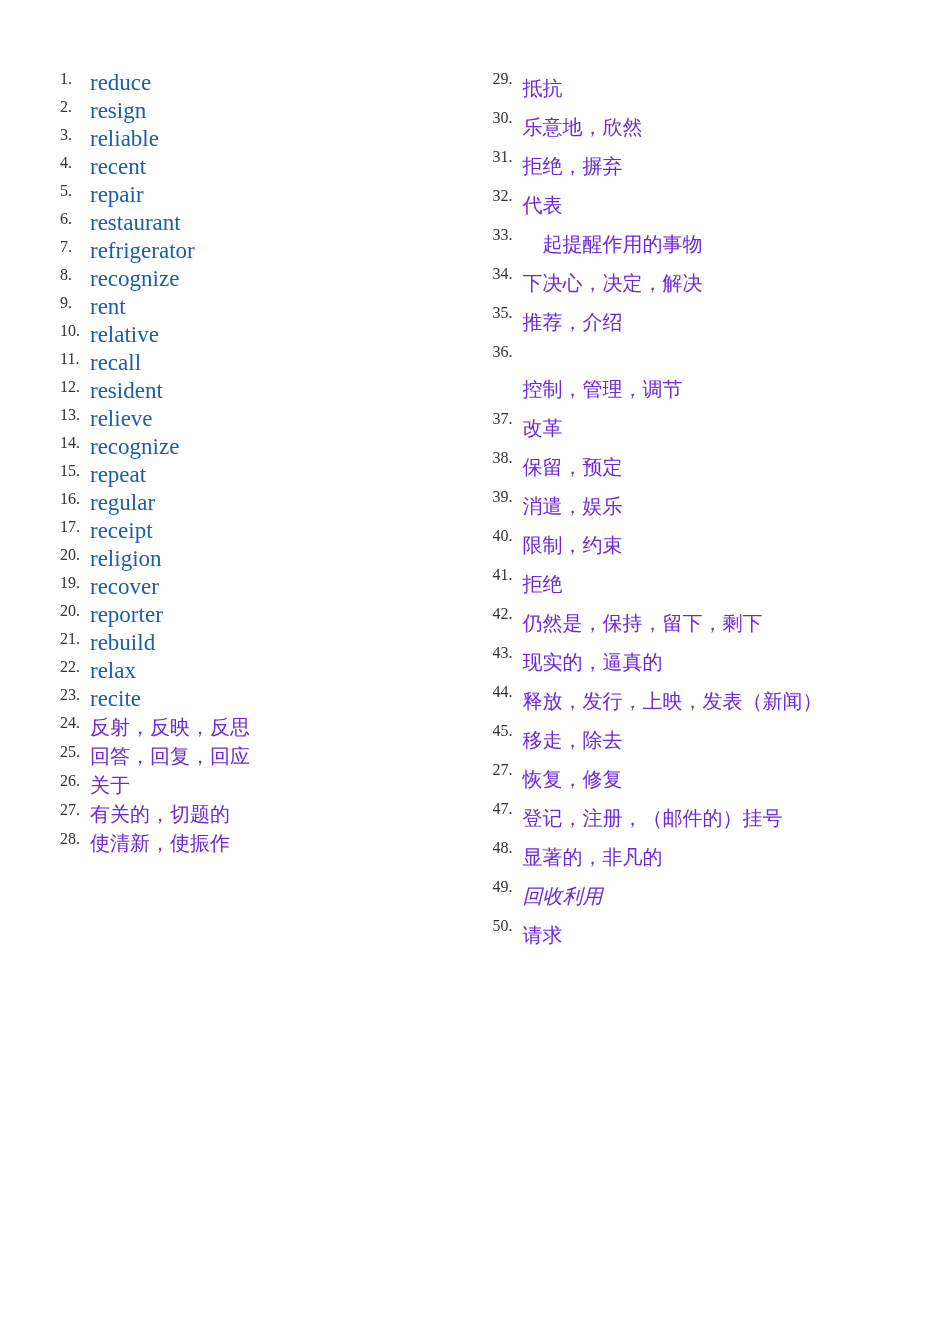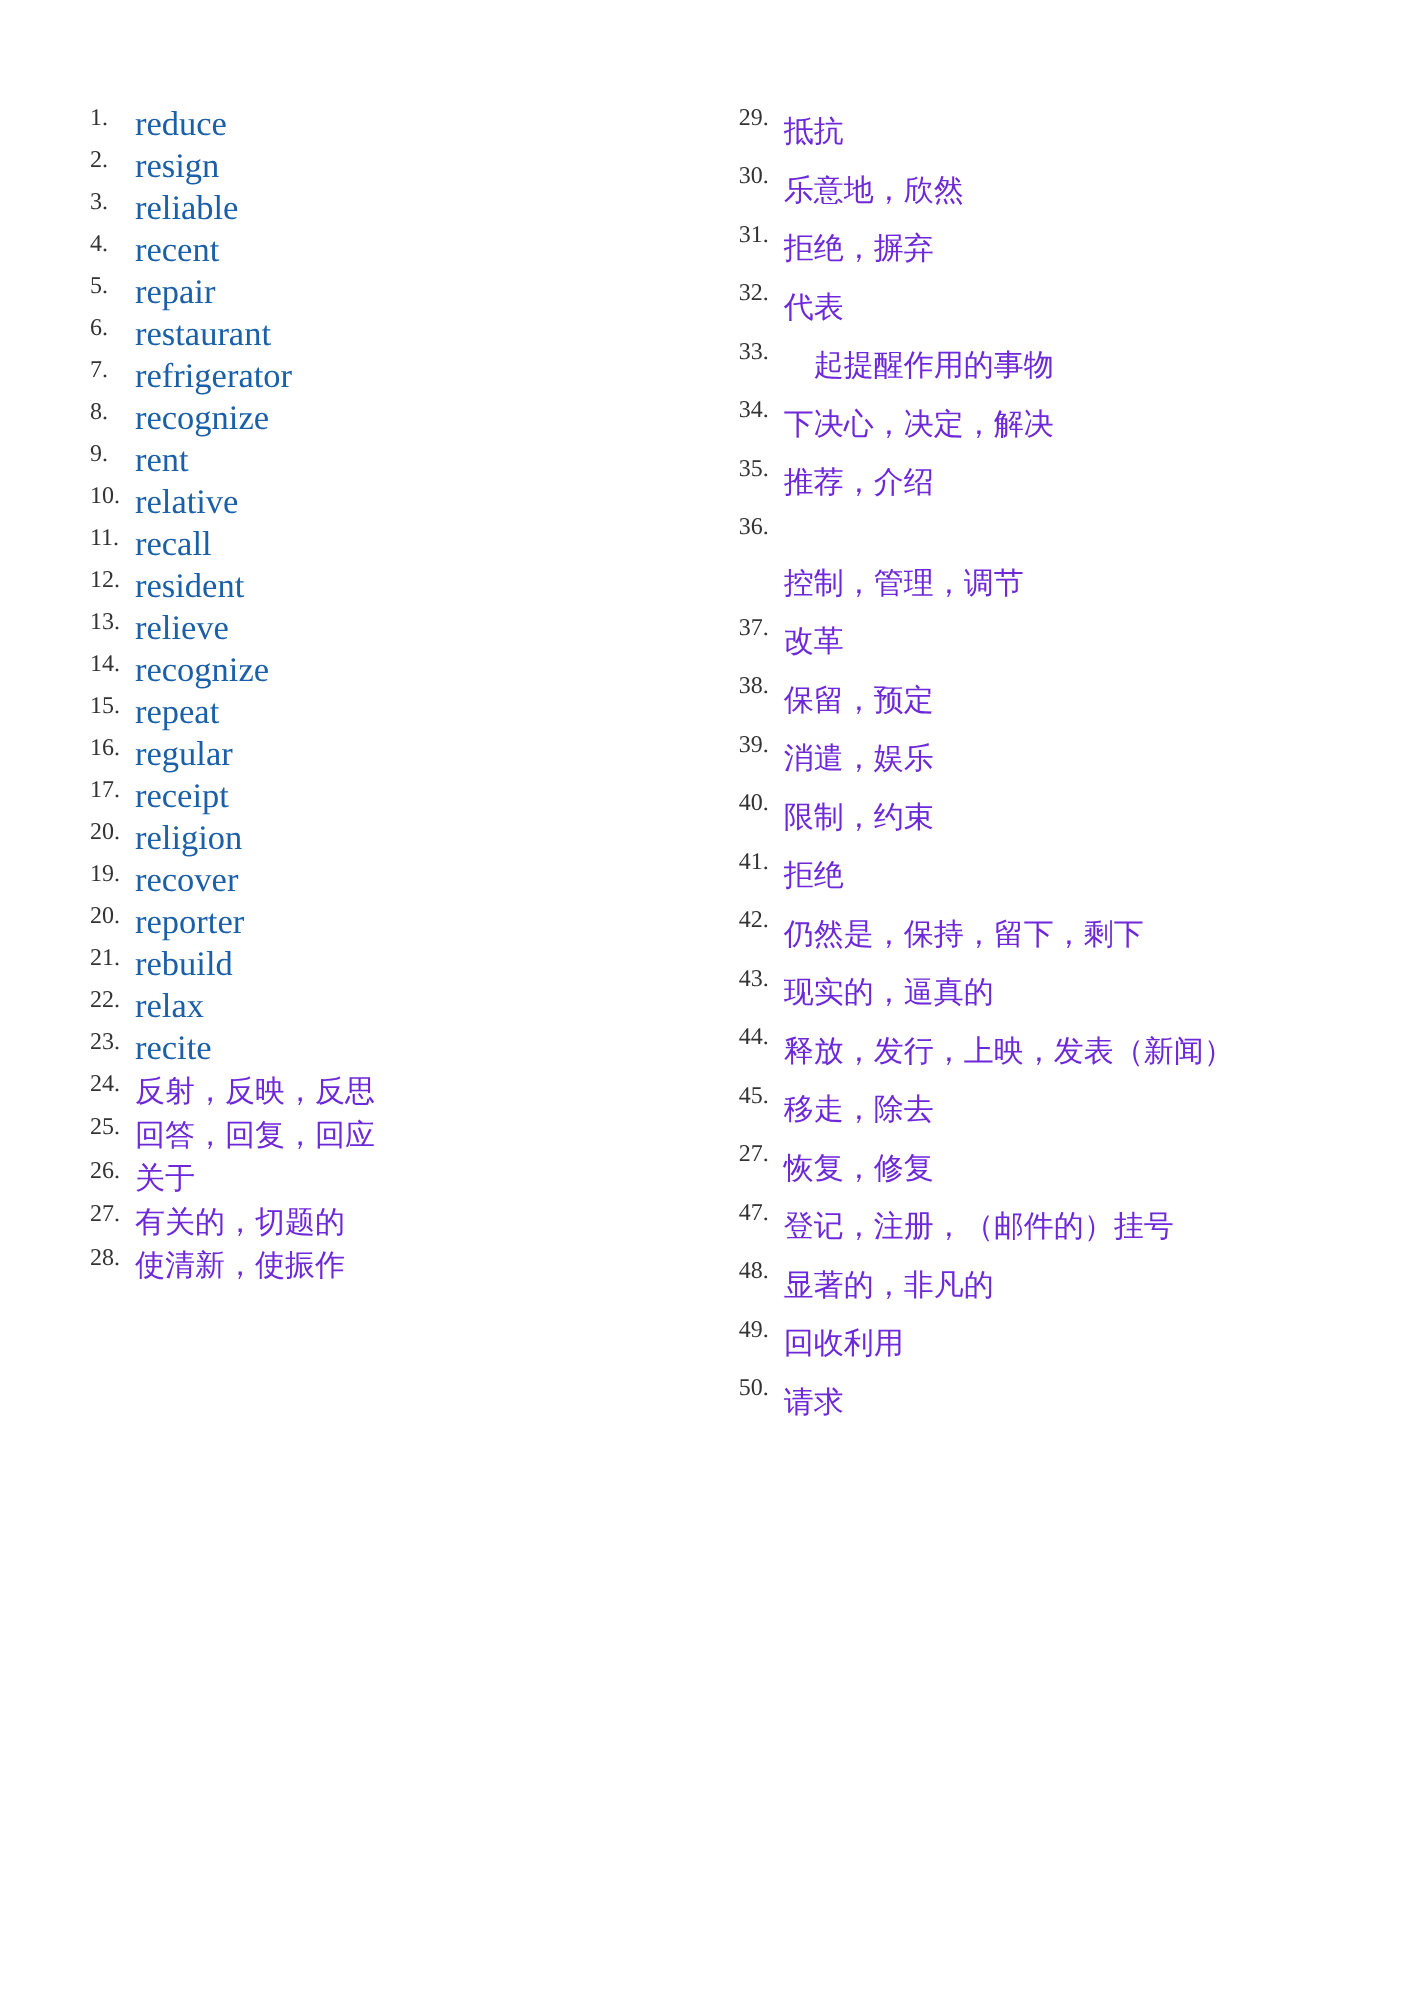--- a/index.html
+++ b/index.html
@@ -249,20 +249,20 @@
       <div class="item-wrap">
         <span class="item-number">47.</span>
         <span class="item-chinese" style="line-height: 1.85;">登记，注册，（邮件的）挂号</span>
       </div>
       <div class="item-wrap">
         <span class="item-number">48.</span>
         <span class="item-chinese" style="line-height: 1.85;">显著的，非凡的</span>
       </div>
       <div class="item-wrap">
         <span class="item-number">49.</span>
-        <span class="item-chinese" style="line-height: 1.85;">回收利用</span>
+        <span class="item-chinese" style="line-height: 1.85; font-style: italic;">回收利用</span>
       </div>
       <div class="item-wrap">
         <span class="item-number">50.</span>
         <span class="item-chinese" style="line-height: 1.85;">请求</span>
       </div>
     </div>
 </div>
 
 </body></html>

